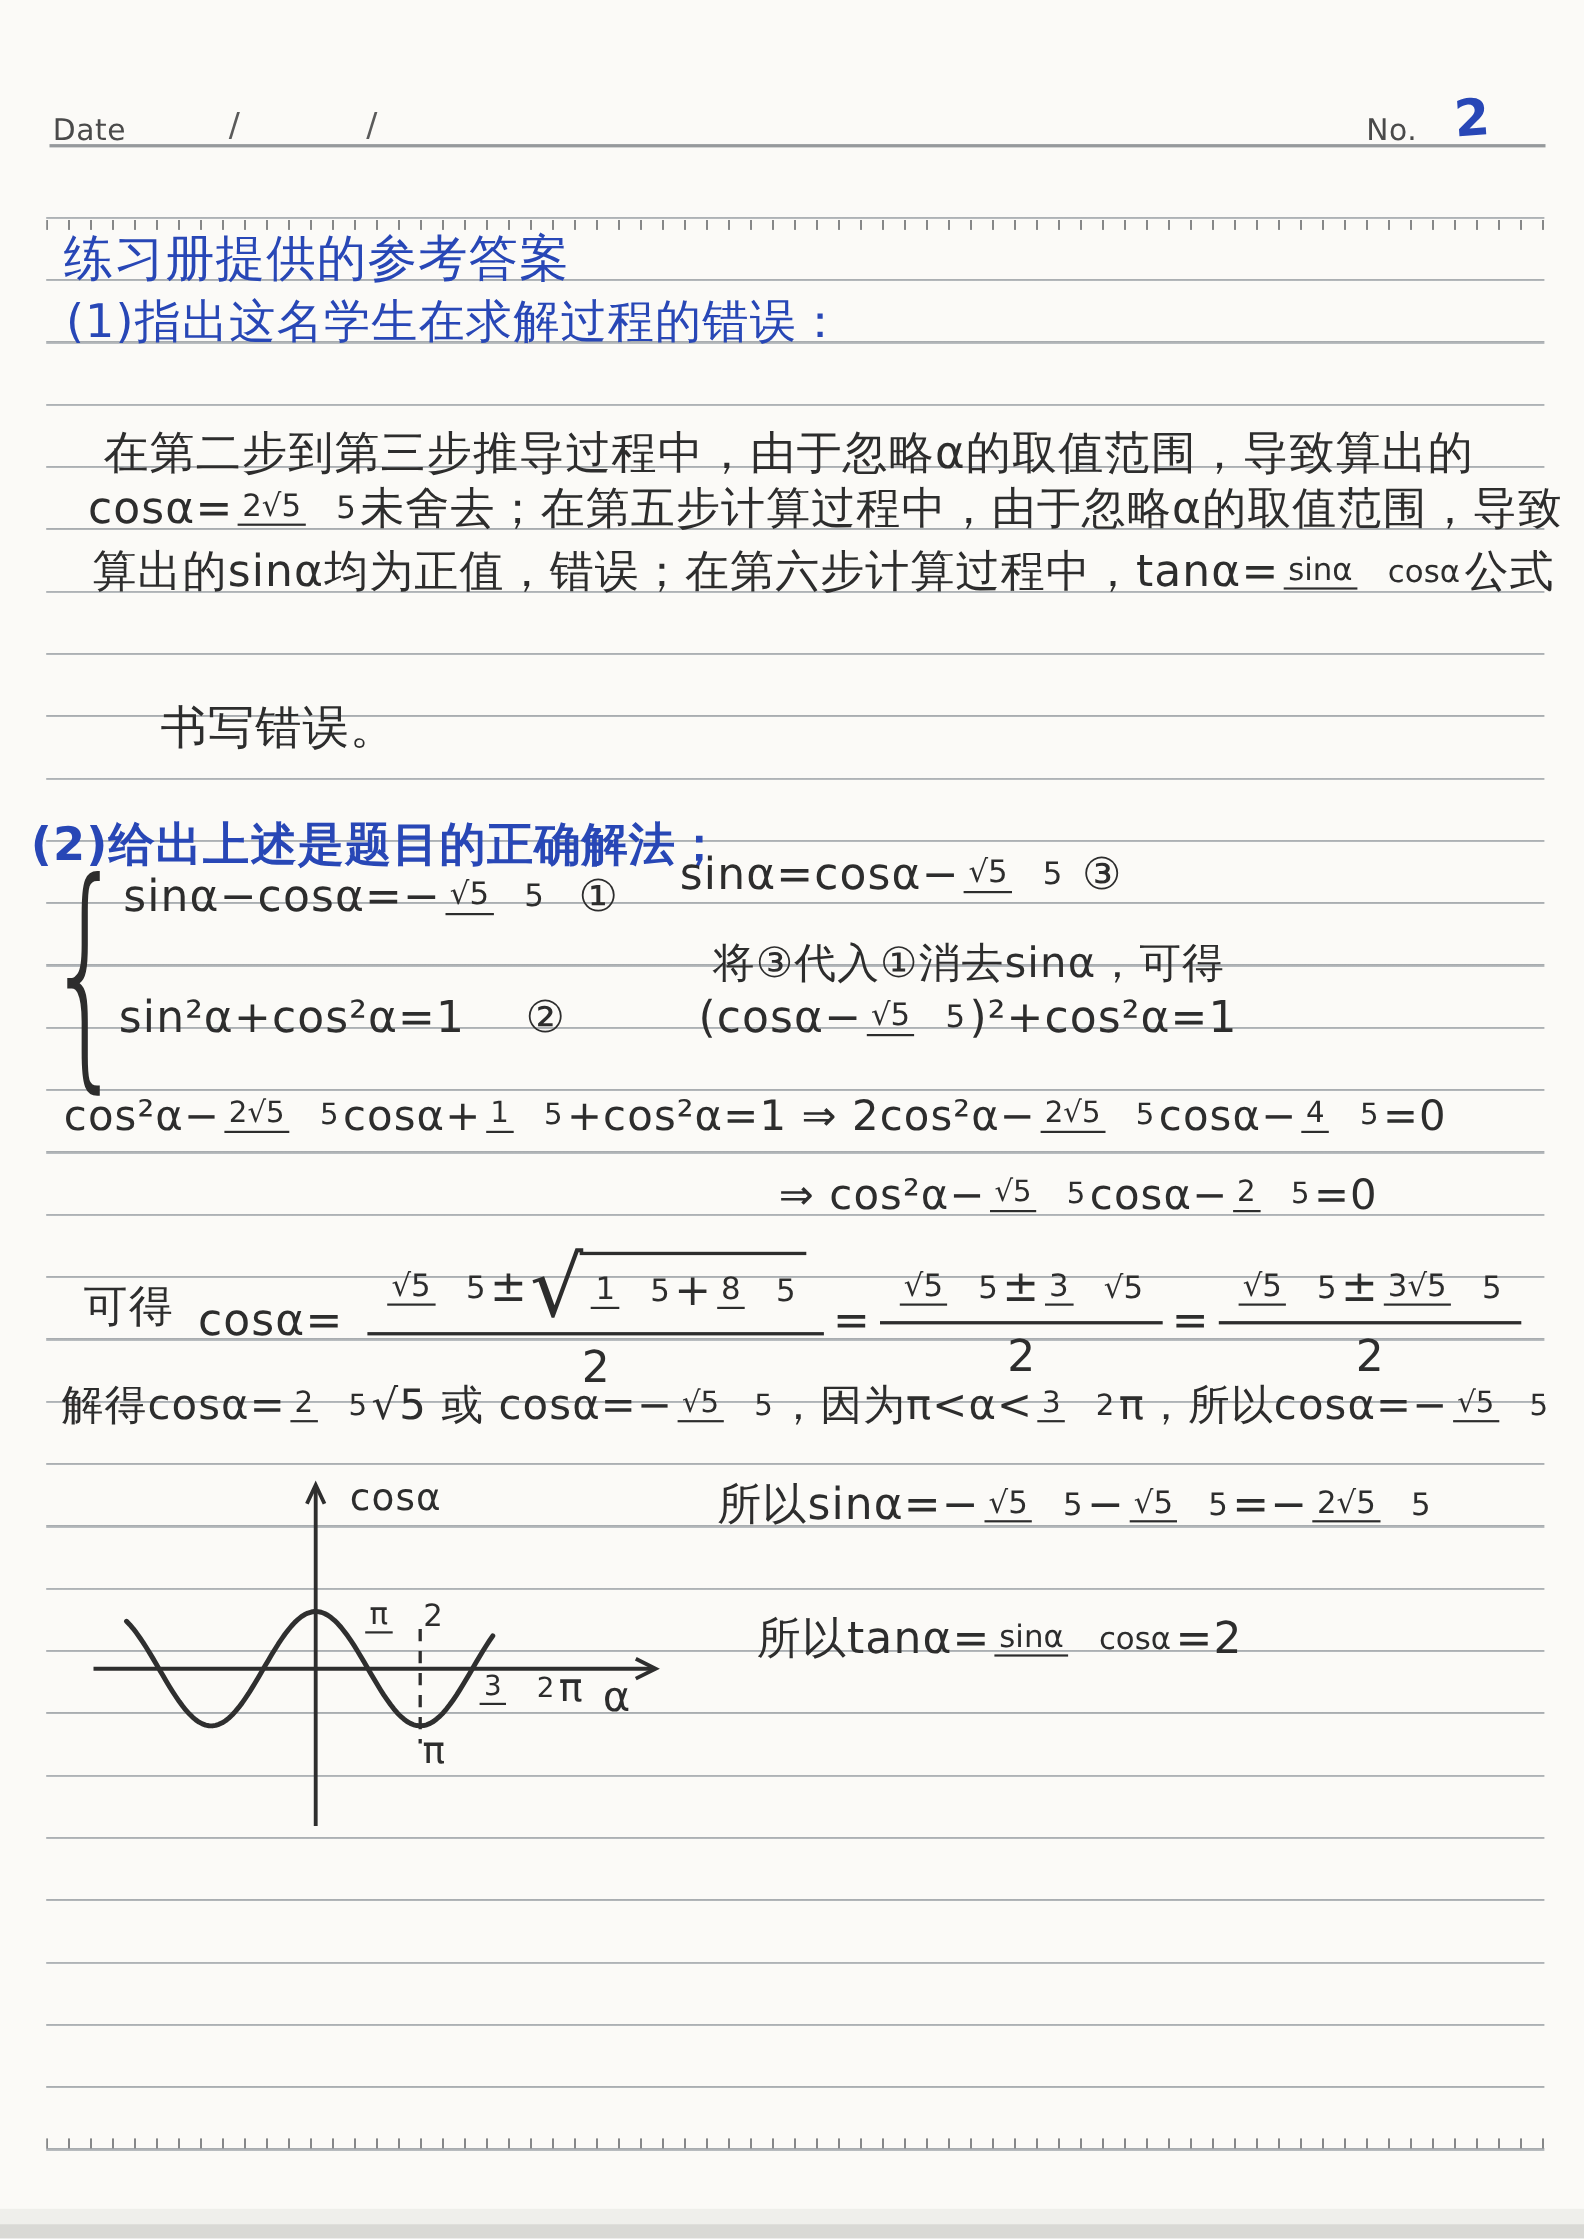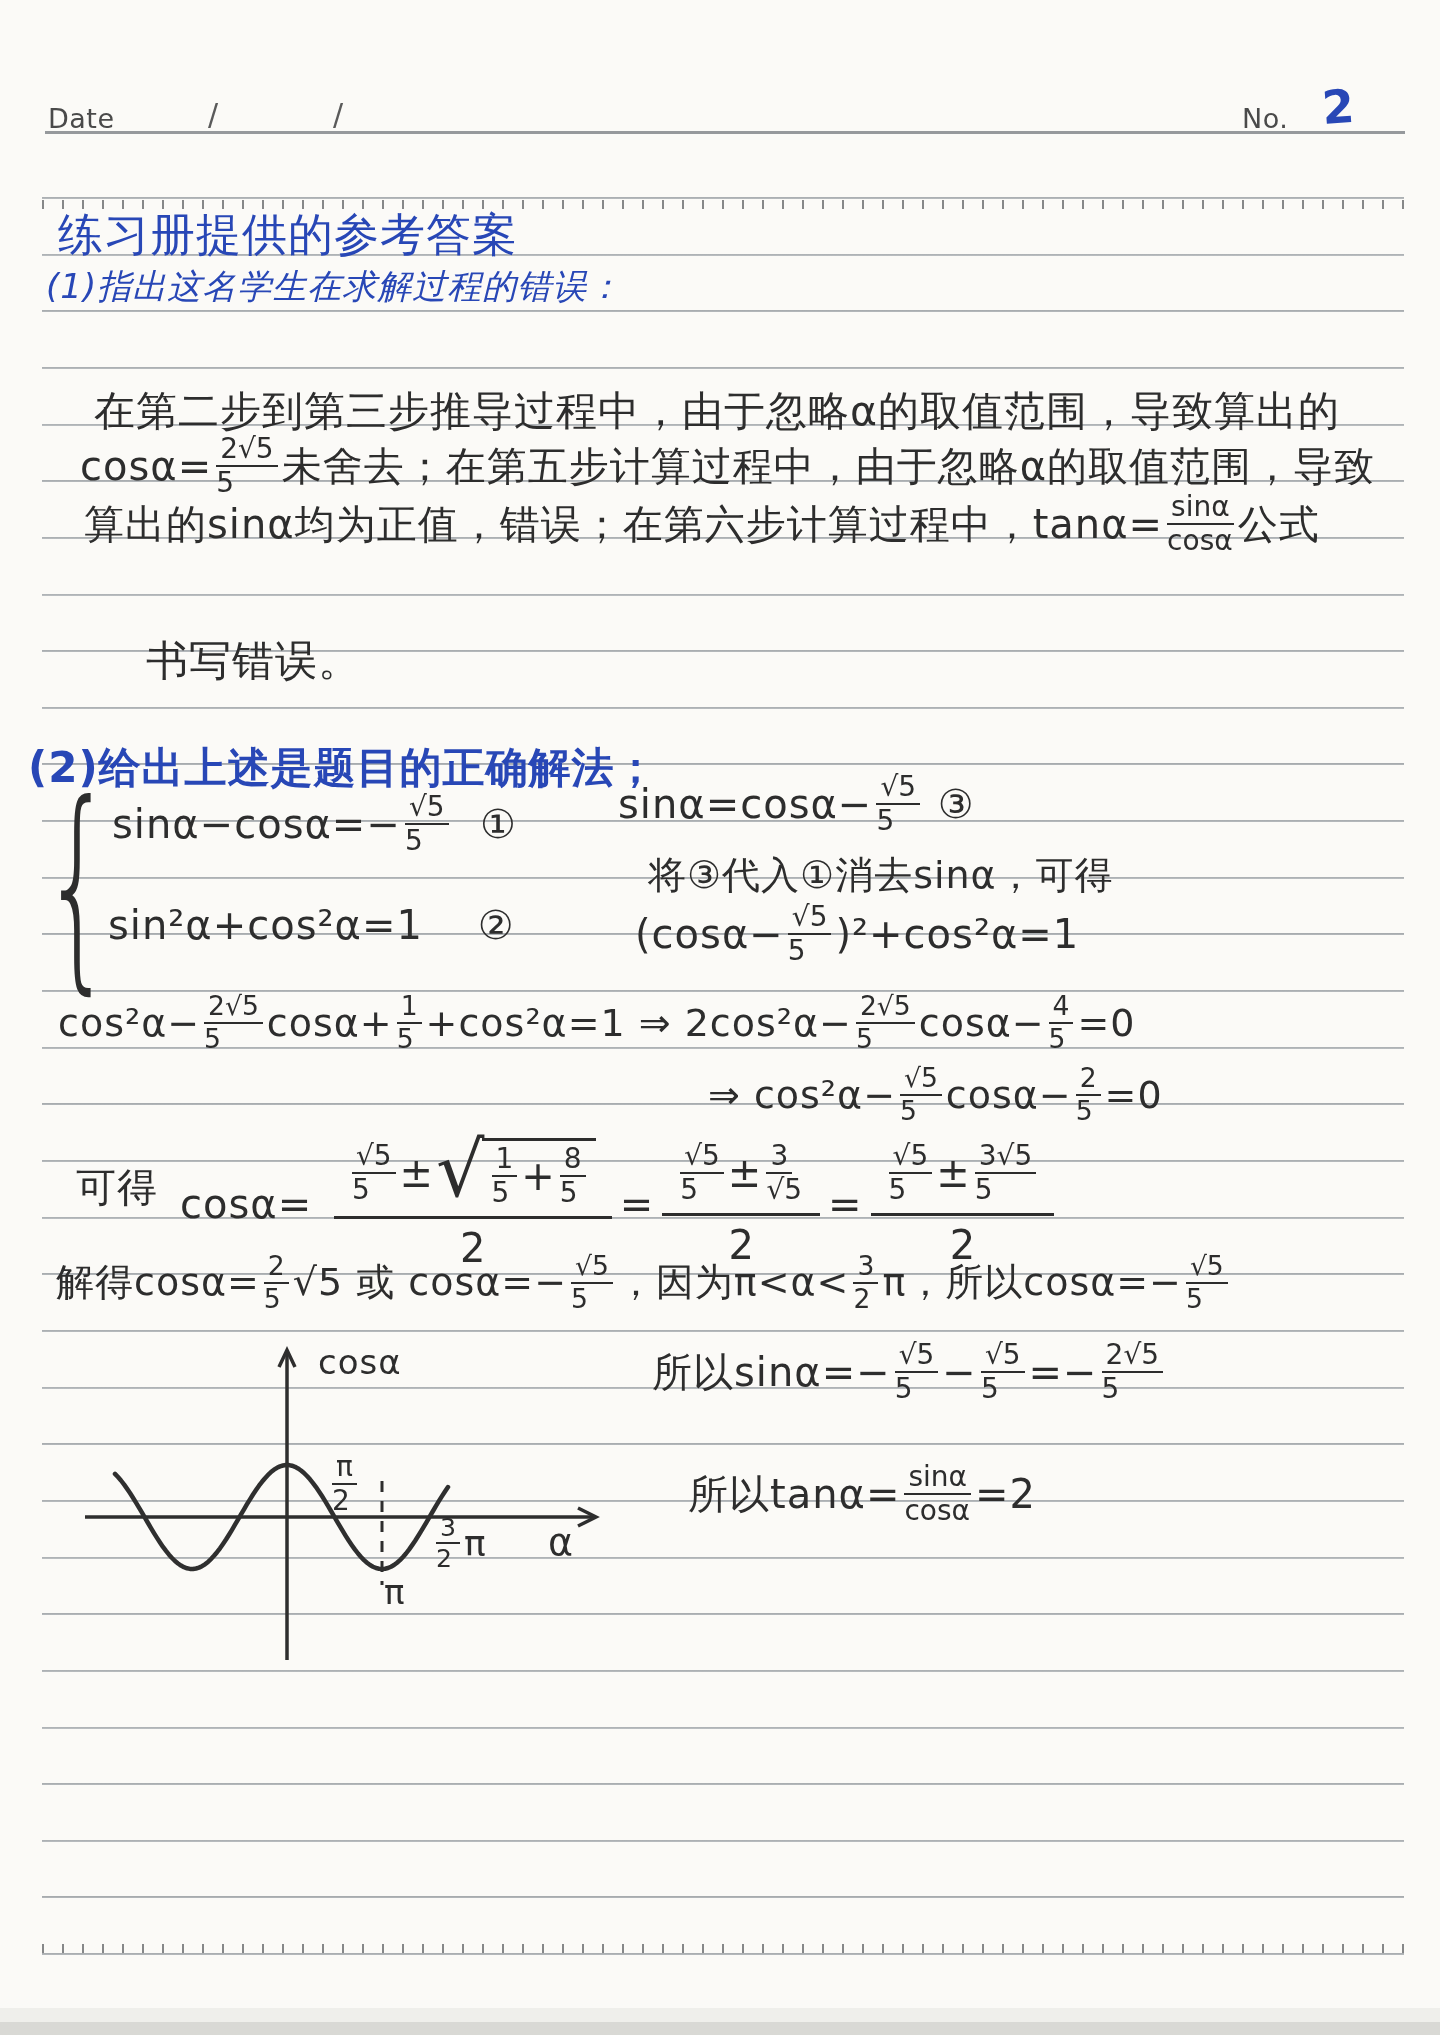--- a/index.html
+++ b/index.html
@@ -31,22 +31,22 @@
       #5f6163 0px, #5f6163 1.6px, transparent 1.6px, transparent 20px);
     opacity:.75;
   }
   
   .blue{color:var(--c-blue);}
   .red{color:var(--c-red);}
   .ink{color:var(--c-ink);}
   .hw{letter-spacing:1px;white-space:pre;}
   .mline{display:flex;align-items:center;white-space:pre;}
   
-  .frac{display:inline-flex;flex-direction:column;align-items:flex-start;
-        vertical-align:middle;margin:0 4px;font-size:.70em;line-height:1.08;}
+  .frac{display:inline-flex;flex-direction:row;align-items:center;
+        vertical-align:middle;margin:0 4px;font-size:.70em;line-height:1.08;gap:28px;}
   .frac .fn{border-bottom:2.5px solid currentColor;padding:0 4px 1px;}
   .frac .fd{padding-top:1px;}
   
   .bfrac{display:inline-flex;flex-direction:column;align-items:center;margin:0 8px;}
   .bfrac .bn{display:flex;align-items:center;border-bottom:3px solid currentColor;
              padding:2px 14px 8px;white-space:pre;}
   .bfrac .bd{padding-top:6px;}
   
   .rad{display:inline-flex;align-items:stretch;margin:0 2px;}
   .rad .rsign{font-size:1.9em;line-height:.85;align-self:flex-start;margin-right:-3px;}
@@ -67,21 +67,21 @@
   <span class="abs hdr-slash" style="left:333px;top:97px;">/</span>
   <span class="abs hdr-label" style="left:1242px;top:103px;">No.</span>
   <span class="abs hand-no" style="left:1322px;top:80px;">2</span>
   <div id="header-rule" class="abs"></div>
 
   <div id="ruled" class="abs"></div>
   <div class="ticks abs" style="top:200px;"></div>
   <div class="ticks abs" style="top:1944px;"></div>
 
   <div class="abs hw blue" style="left:58px;top:205px;font-size:45px;">练习册提供的参考答案</div>
-  <div class="abs hw blue" style="left:46px;top:264px;font-size:34px;font-style:italic;">(1)指出这名学生在求解过程的错误：</div>
+  <div class="abs hw blue" style="left:60px;top:264px;font-size:42px;">(1)指出这名学生在求解过程的错误：</div>
 
   <div class="abs hw ink" style="left:94px;top:384px;font-size:41px;">在第二步到第三步推导过程中，由于忽略α的取值范围，导致算出的</div>
   <div class="abs mline ink" style="left:80px;top:434px;font-size:40px;"><span class="hw">cosα=</span><span class="frac"><span class="fn">2√5</span><span class="fd">5</span></span><span class="hw">未舍去；在第五步计算过程中，由于忽略α的取值范围，导致</span></div>
   <div class="abs mline ink" style="left:84px;top:492px;font-size:40px;"><span class="hw">算出的sinα均为正值，错误；在第六步计算过程中，tanα=</span><span class="frac"><span class="fn">sinα</span><span class="fd">cosα</span></span><span class="hw">公式</span></div>
   <div class="abs hw ink" style="left:146px;top:633px;font-size:42px;">书写错误。</div>
 
   <div class="abs hw blue" style="left:28px;top:740px;font-size:42px;font-weight:bold;">(2)给出上述是题目的正确解法；</div>
 
   <div id="system-brace" class="abs" style="left:42px;top:776px;">{</div>
   <div class="abs mline ink" style="left:112px;top:792px;font-size:40px;"><span class="hw">sinα−cosα=−</span><span class="frac"><span class="fn">√5</span><span class="fd">5</span></span><span class="hw">  ①</span></div>

